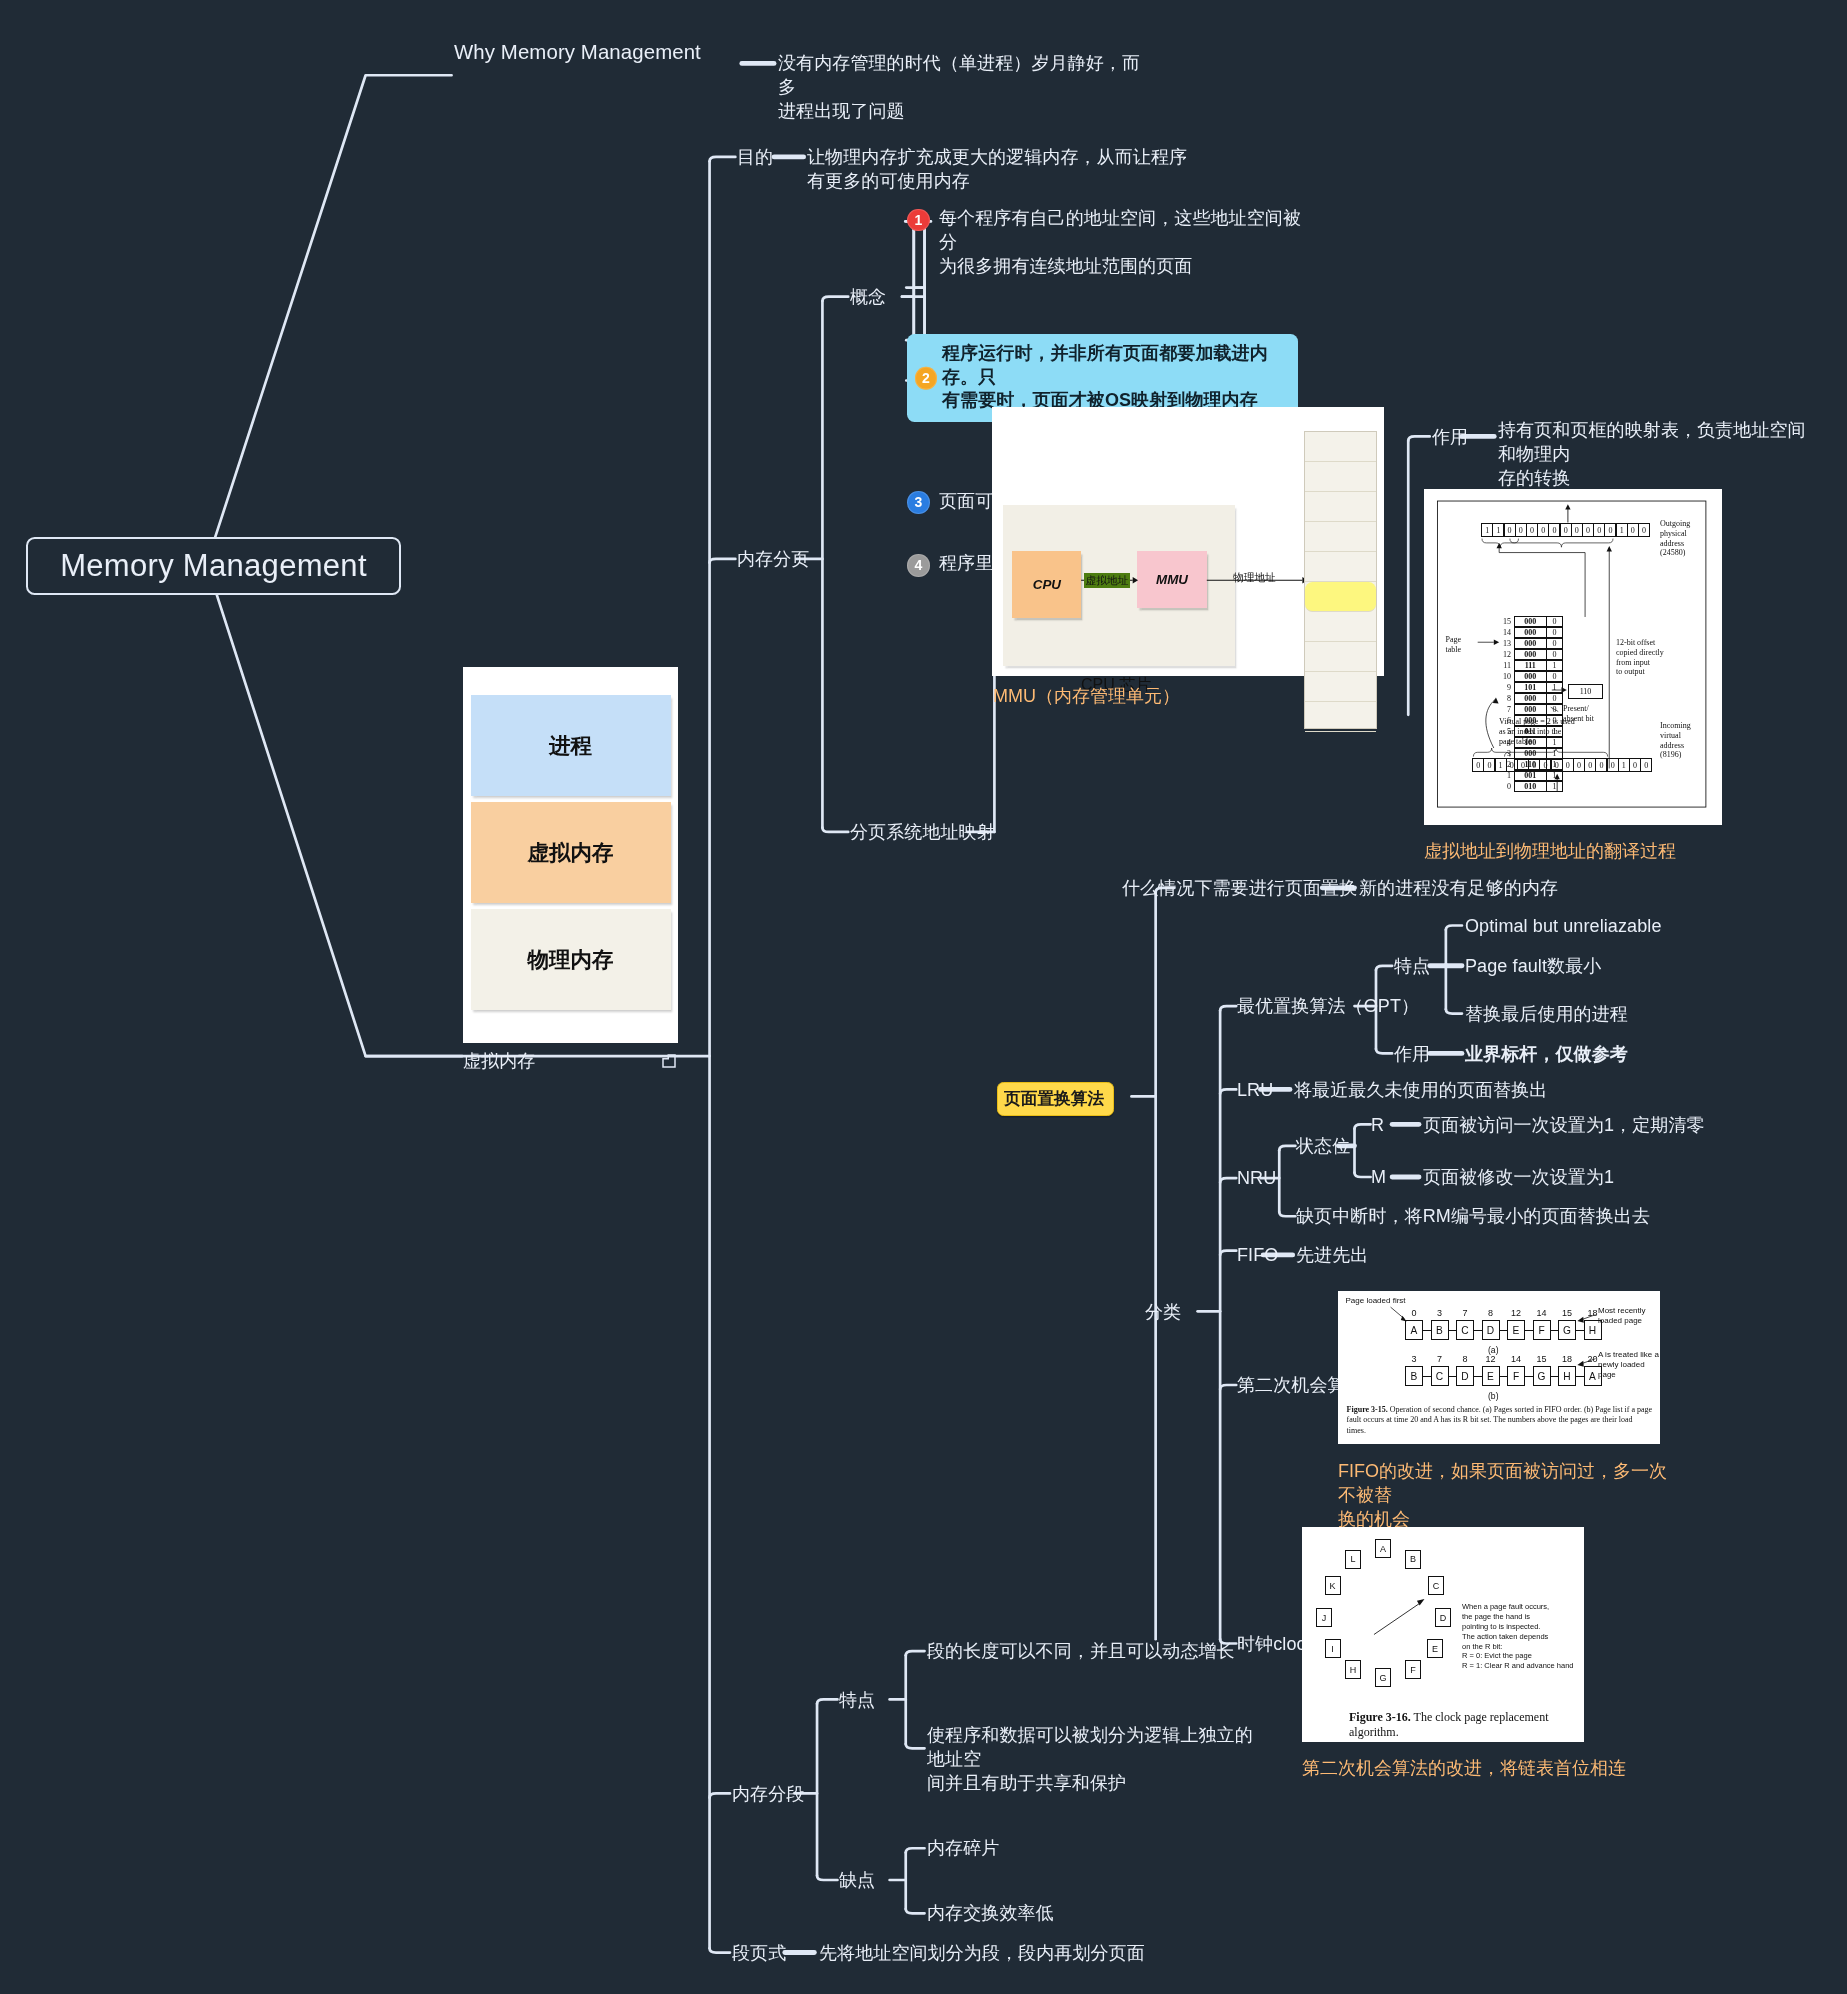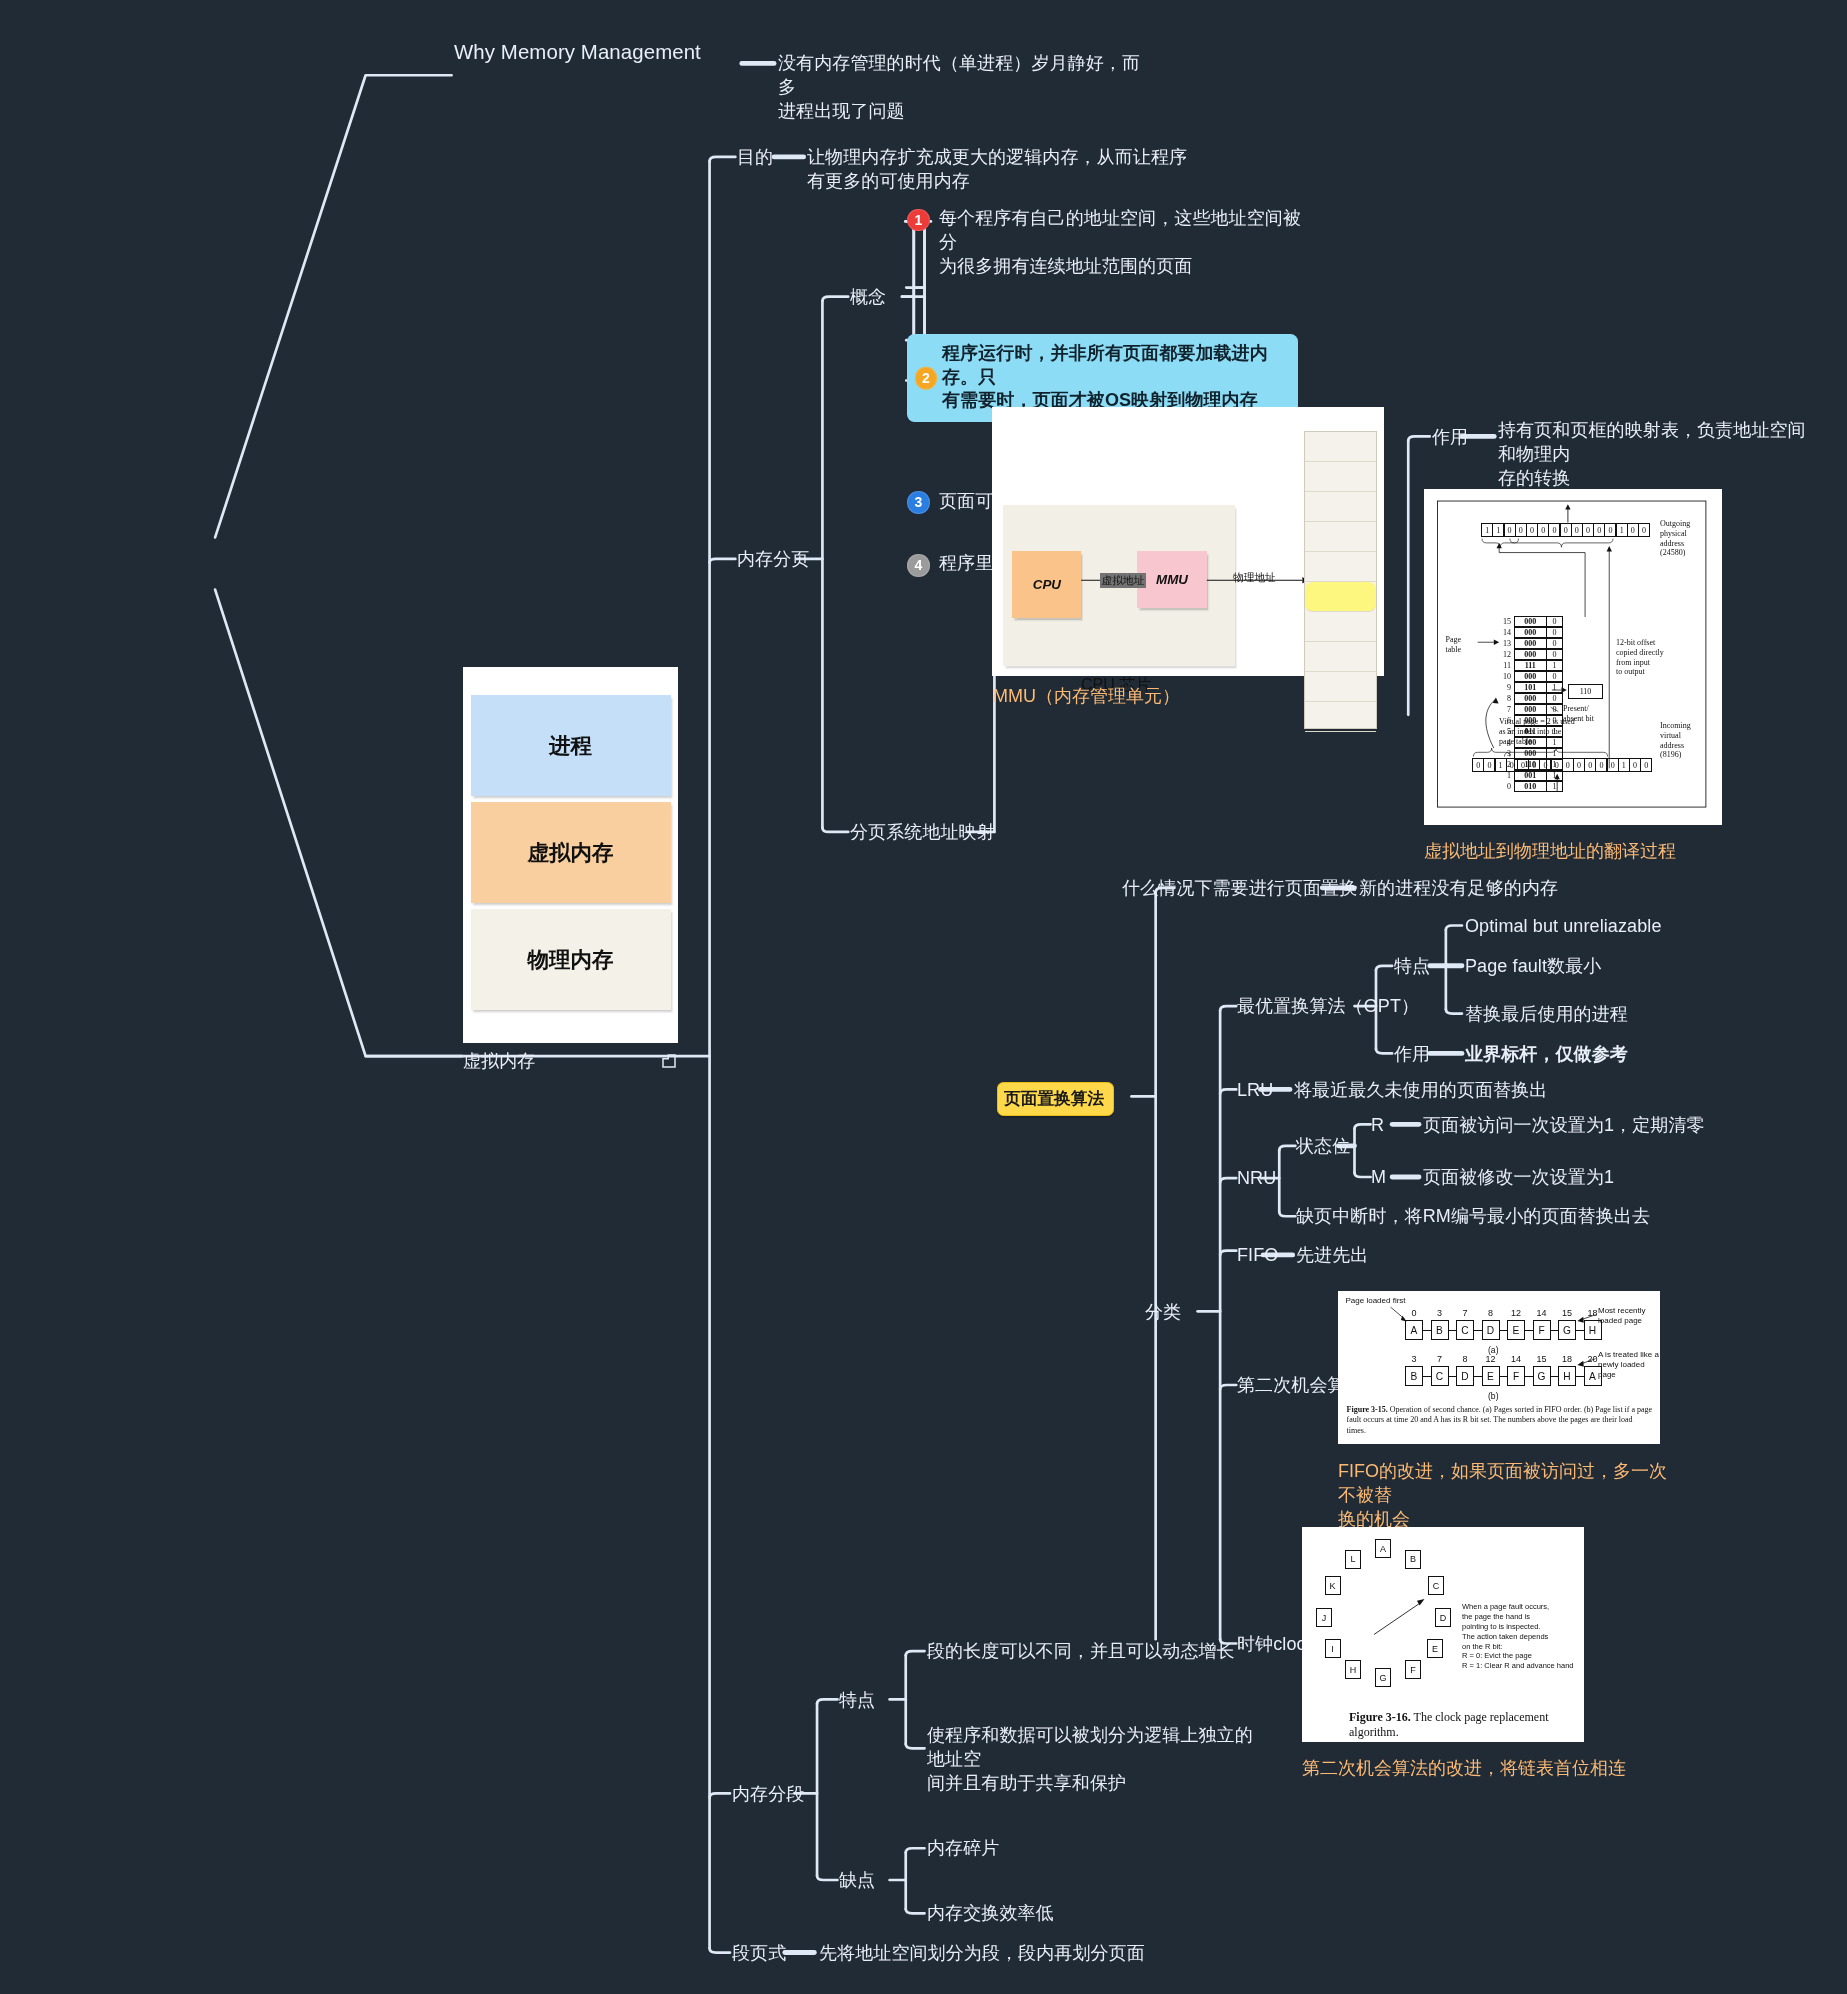--- a/index.html
+++ b/index.html
@@ -223,20 +223,23 @@
 
     <g fill="none" stroke="#dfe8f5" stroke-width="5" stroke-linecap="round" stroke-linejoin="round">
       <path d="M 1700 428 C 1700 414 1708 410 1720 410"></path>
       <path d="M 1700 428 L 1700 692"></path>
       <path d="M 1700 692 C 1700 706 1708 710 1720 710"></path>
       <path d="M 1700 535 L 1720 535"></path>
       <path d="M 1700 638 L 1720 638"></path>
     </g>
   </svg>
 
+  <div class="root" style="left:26px;top:537px;width:371px;height:54px;">
+    <span>Memory Management</span>
+  </div>
 
   <div class="node" style="left:454px;top:39px;">
     <div class="txt" style="font-size:20.4px;">Why Memory Management</div>
   </div>
   <div class="node" style="left:778px;top:52px;width:376px;">
     <div class="txt">没有内存管理的时代（单进程）岁月静好，而多
 进程出现了问题</div>
   </div>
 
   <div class="node" style="left:737px;top:146px;">
@@ -289,21 +292,21 @@
     <div class="mmu-mmu" style="left:145px;top:144px;width:70px;height:57px;font-size:13.4px;">
       <span>MMU</span>
     </div>
 
     <svg style="position:absolute;left:0;top:0;width:392px;height:269px;" viewBox="0 0 730 500" width="392" height="269">
       <line x1="166" y1="322" x2="262" y2="322" stroke="#111" stroke-width="2"></line>
       <polygon points="262,316 272,322 262,328" fill="#111"></polygon>
       <line x1="400" y1="322" x2="578" y2="322" stroke="#111" stroke-width="2"></line>
       <polygon points="578,316 588,322 578,328" fill="#111"></polygon>
     </svg>
-    <div class="figtext" style="left:92px;top:166px;background:#737373;padding:0.5px 1.6px;margin-left:16px;">虚拟地址</div>
+    <div class="figtext" style="left:92px;top:166px;background:#4d7c0f;padding:0.5px 1.6px;">虚拟地址</div>
     <div class="figtext" style="left:241px;top:164px;">物理地址</div>
     <div class="figtext" style="left:89px;top:268px;font-size:16px;">CPU 芯片</div>
 
     <div class="mem-col" style="left:312px;top:24px;width:71px;height:296px;">
       <div class="mem-cell" style="height:30px;"></div>
       <div class="mem-cell" style="height:30px;"></div>
       <div class="mem-cell" style="height:30px;"></div>
       <div class="mem-cell" style="height:30px;"></div>
       <div class="mem-cell" style="height:30px;"></div>
       <div class="mem-cell hl" style="height:30px;"></div>

